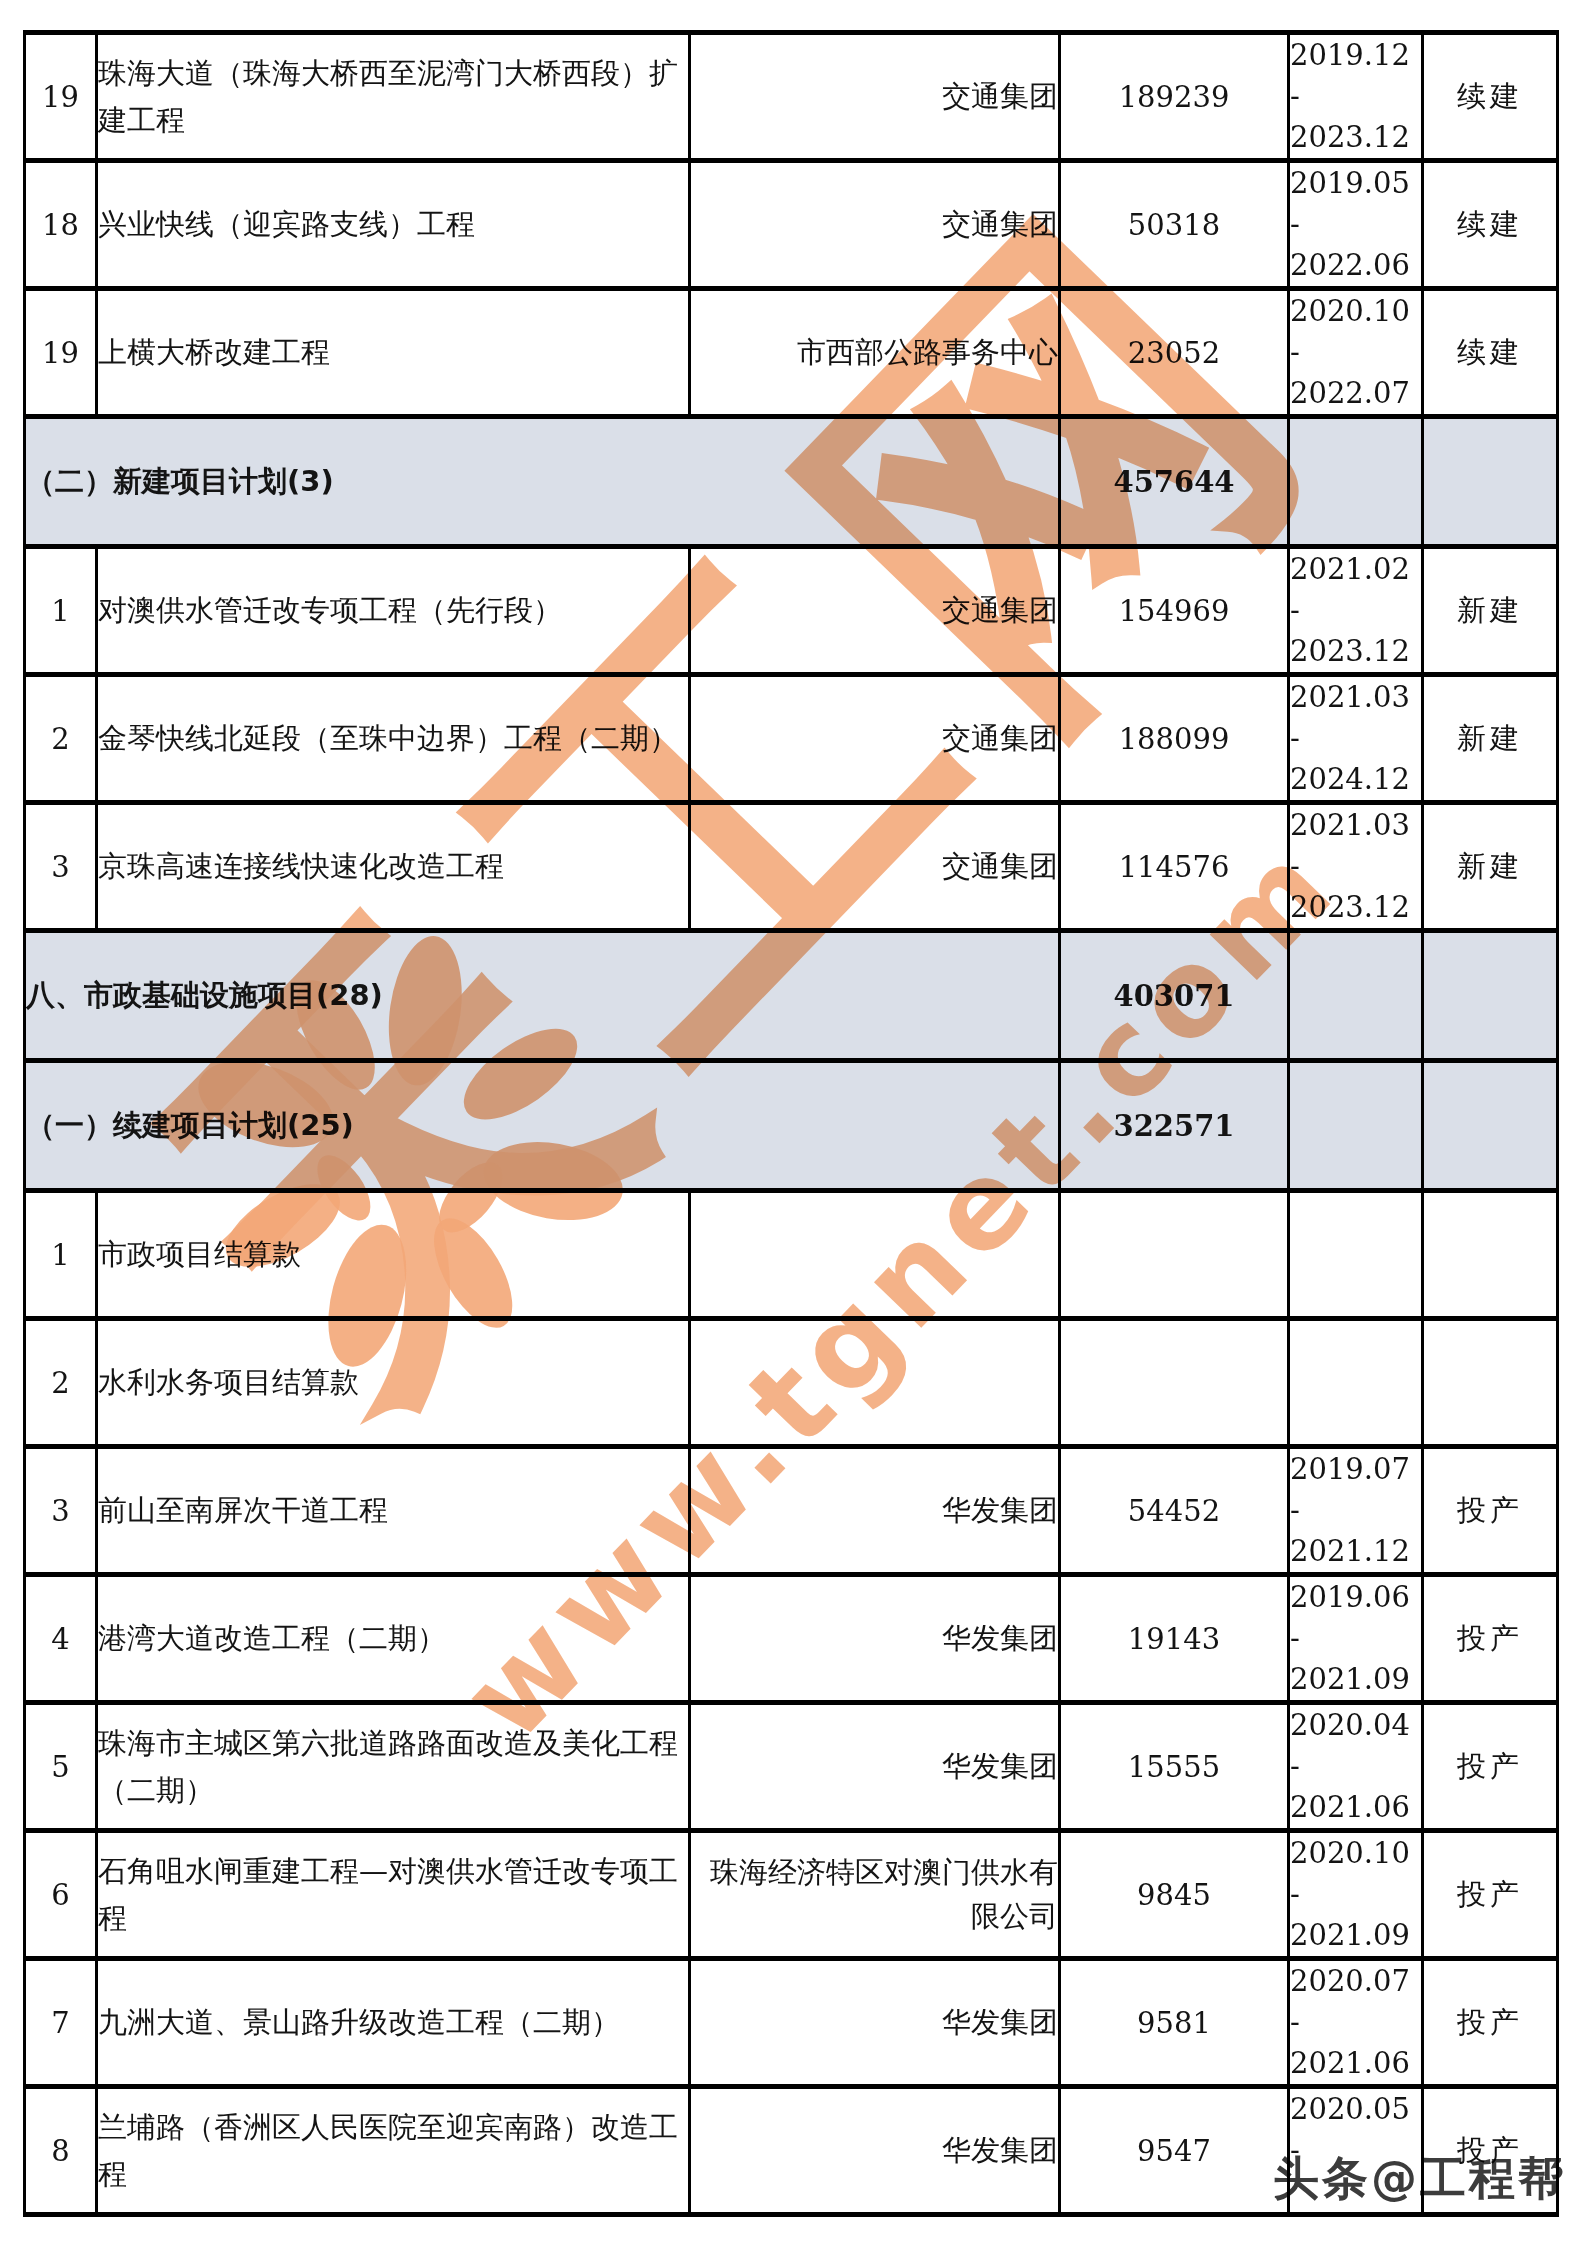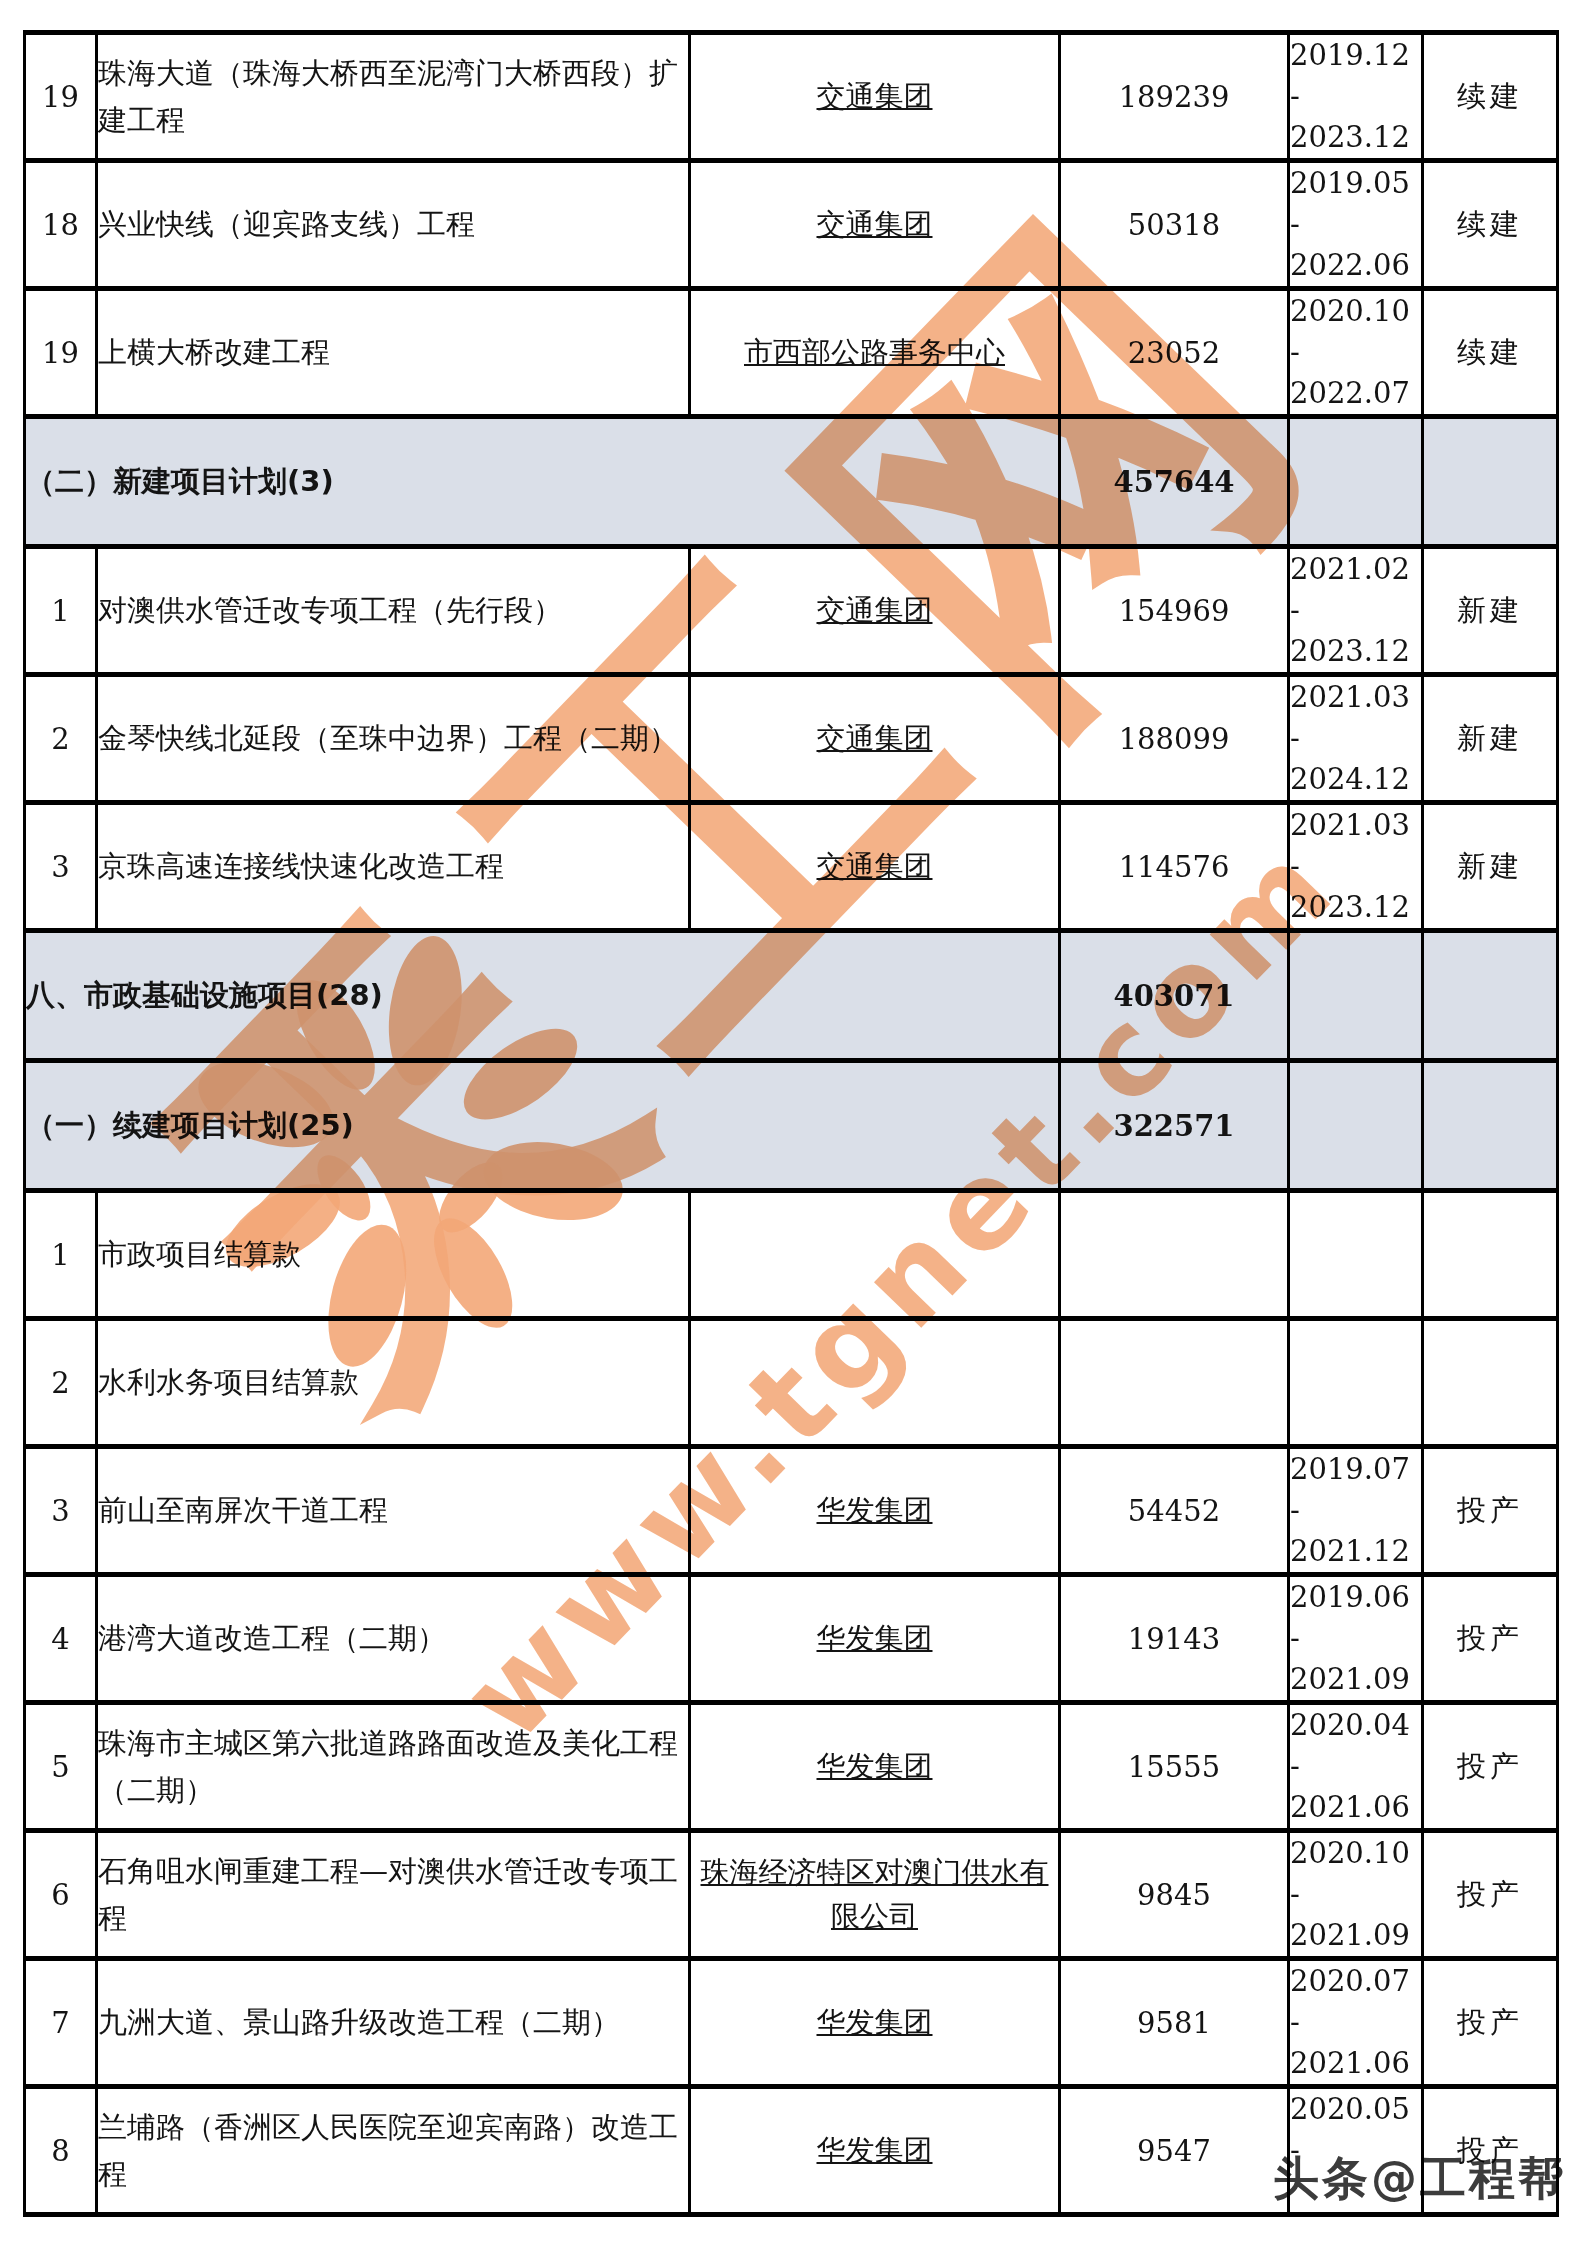--- a/index.html
+++ b/index.html
@@ -24,21 +24,21 @@
     vertical-align:middle;
     font-size:29px;
     padding:0;
     overflow:hidden;
   }
   tr.datarow{height:128px;}
   tr.section{height:130px;}
   tr.section td{background:#dadfe8;}
   td.num{text-align:center;}
   td.name{text-align:left;padding:8px 14px;line-height:1.6;}
-  td.org{text-align:center;line-height:1.5;padding:0 10px;text-decoration:underline;}
+  td.org{text-align:right;line-height:1.5;padding:0 10px;}
   td.amount{text-align:center;}
   td.dates{text-align:left;font-size:27px;line-height:41px;}
   td.status{text-align:center;letter-spacing:4px;}
   td.sec-label{
     text-align:left;padding-left:18px;
     font-family:"DejaVu Sans","Liberation Sans",sans-serif;
     font-weight:bold;font-size:32px;
   }
   td.sec-amt{text-align:center;font-weight:bold;}
   .d-line{height:41px;}

